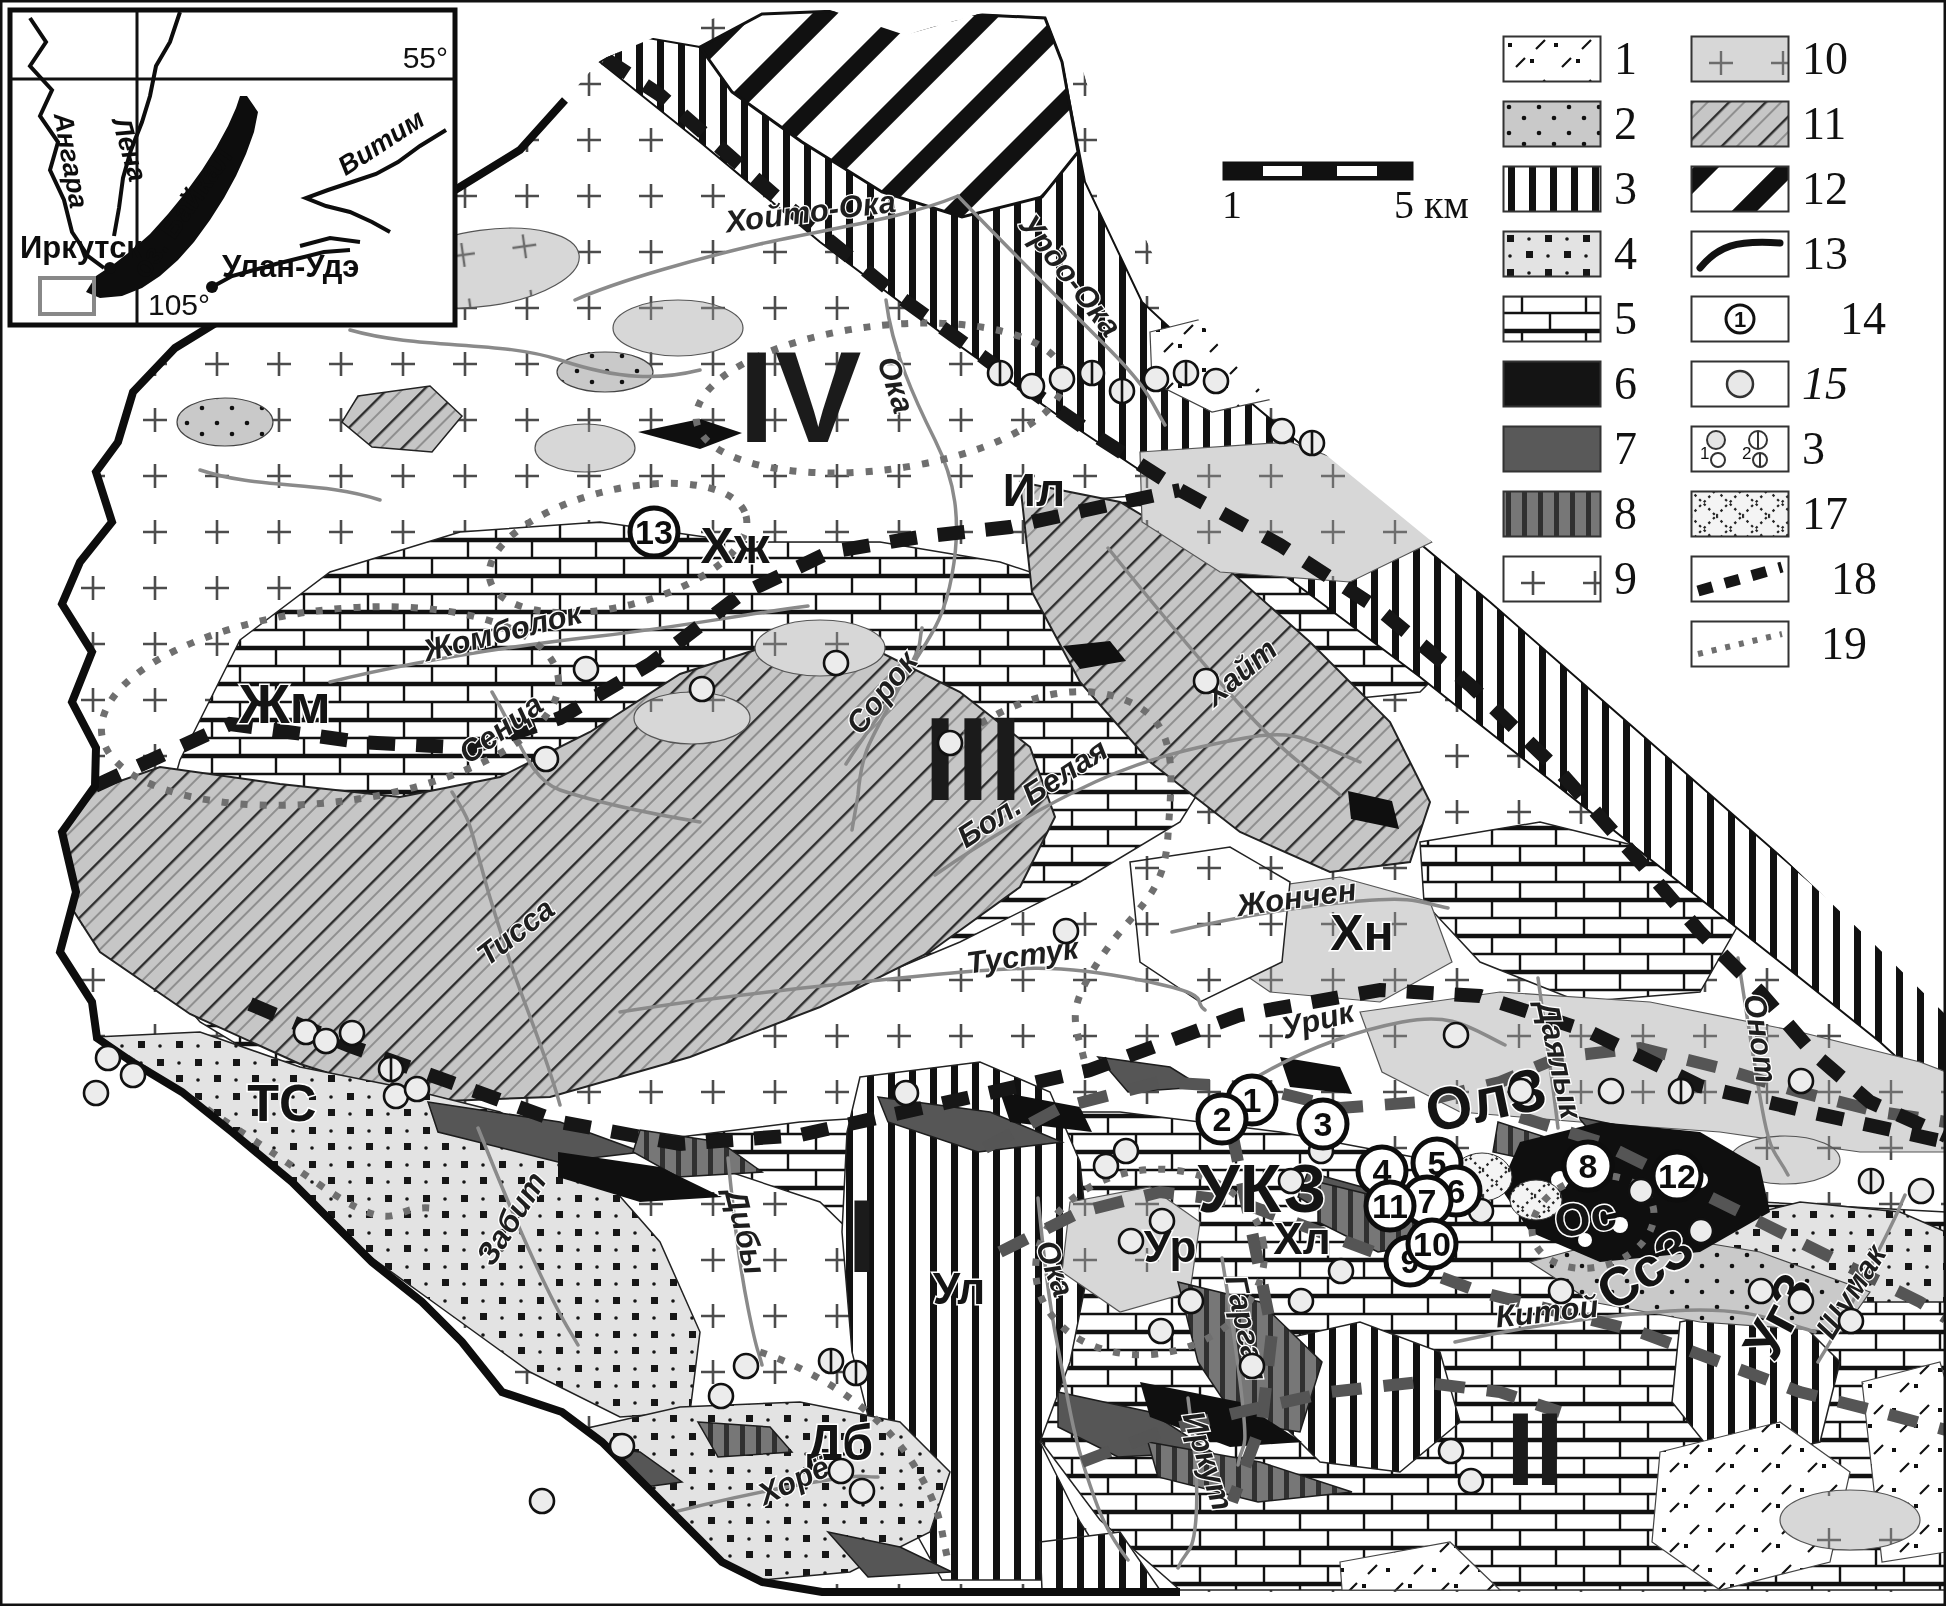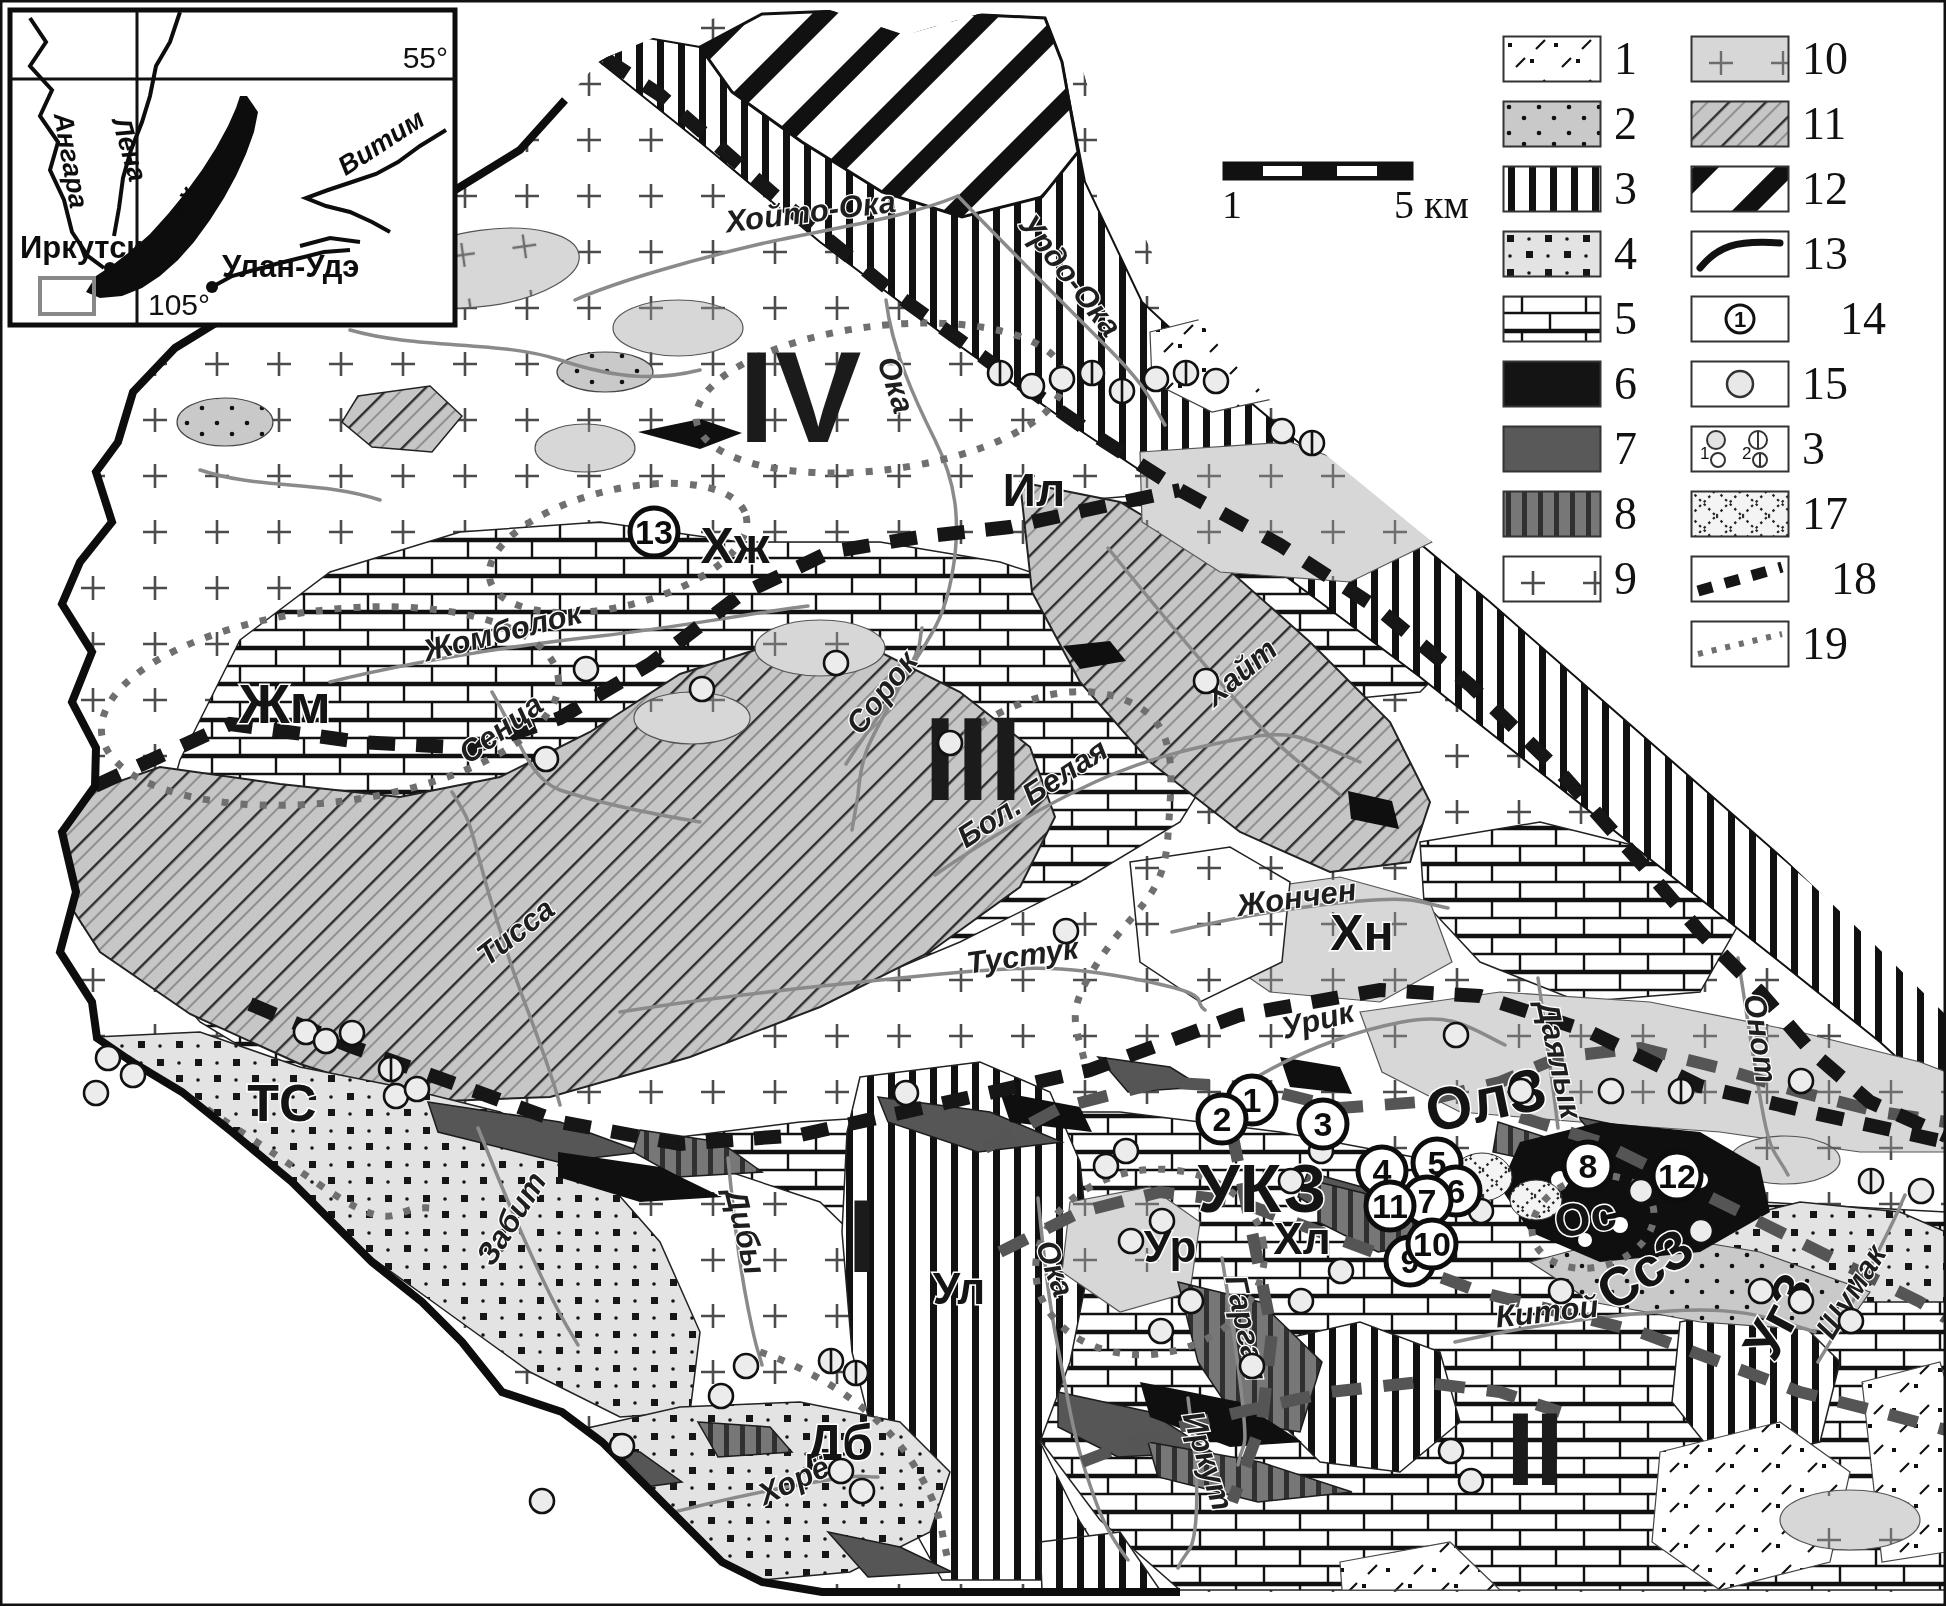--- a/index.html
+++ b/index.html
@@ -611,21 +611,21 @@
       <svg width="100" height="48" class="leg-swatch" style="grid-area: 5 / 3;">
         <rect x="1.5" y="1.5" width="97" height="45" stroke="#333" stroke-width="2" fill="#fff"></rect>
         <circle cx="50" cy="24" r="14" fill="#fff" stroke="#111" stroke-width="3"></circle>
         <text x="50" y="32" text-anchor="middle" font-family="&quot;Liberation Sans&quot;,sans-serif" font-size="22" font-weight="700" fill="#111">1</text>
       </svg>
       <div class="leg-num" style="grid-area: 5 / 4; text-align: right;">14</div>
       <svg width="100" height="48" class="leg-swatch" style="grid-area: 6 / 3;">
         <rect x="1.5" y="1.5" width="97" height="45" stroke="#333" stroke-width="2" fill="#fff"></rect>
         <circle cx="50" cy="24" r="13" fill="#e8e8e8" stroke="#333" stroke-width="2.5"></circle>
       </svg>
-      <div class="leg-num" style="grid-area: 6 / 4;">15</div>
+      <div class="leg-num" style="grid-area: 6 / 4; font-style: italic;">15</div>
       <svg width="100" height="48" class="leg-swatch" style="grid-area: 7 / 3;">
         <rect x="1.5" y="1.5" width="97" height="45" stroke="#333" stroke-width="2" fill="#fff"></rect>
         <circle cx="26" cy="15" r="9" fill="#e4e4e4" stroke="#333" stroke-width="2"></circle>
         <circle cx="28" cy="35" r="7" fill="#fff" stroke="#333" stroke-width="2"></circle>
         <text x="10" y="34" font-family="&quot;Liberation Sans&quot;,sans-serif" font-size="17" fill="#111">1</text>
         <circle cx="68" cy="15" r="9" fill="#fff" stroke="#333" stroke-width="2"></circle>
         <line x1="68" y1="6" x2="68" y2="24" stroke="#333" stroke-width="2"></line>
         <circle cx="70" cy="35" r="7" fill="#fff" stroke="#333" stroke-width="2"></circle>
         <line x1="70" y1="28" x2="70" y2="42" stroke="#333" stroke-width="2"></line>
         <text x="52" y="34" font-family="&quot;Liberation Sans&quot;,sans-serif" font-size="17" fill="#111">2</text>
@@ -637,15 +637,15 @@
       <div class="leg-num" style="grid-area: 8 / 4;">17</div>
       <svg width="100" height="48" class="leg-swatch" style="grid-area: 9 / 3;">
         <rect x="1.5" y="1.5" width="97" height="45" stroke="#333" stroke-width="2" fill="#fff"></rect>
         <line x1="8" y1="36" x2="92" y2="12" stroke="#161616" stroke-width="11" stroke-dasharray="15 13"></line>
       </svg>
       <div class="leg-num" style="grid-area: 9 / 4; margin-left: 29px;">18</div>
       <svg width="100" height="48" class="leg-swatch" style="grid-area: 10 / 3;">
         <rect x="1.5" y="1.5" width="97" height="45" stroke="#333" stroke-width="2" fill="#fff"></rect>
         <line x1="8" y1="34" x2="92" y2="14" stroke="#6f6f6f" stroke-width="6" stroke-dasharray="5 9"></line>
       </svg>
-      <div class="leg-num" style="grid-area: 10 / 4;">19</div>
+      <div class="leg-num" style="grid-area: 10 / 4; text-align: center;">19</div>
     </div>
 </div>
 
 </body></html>

